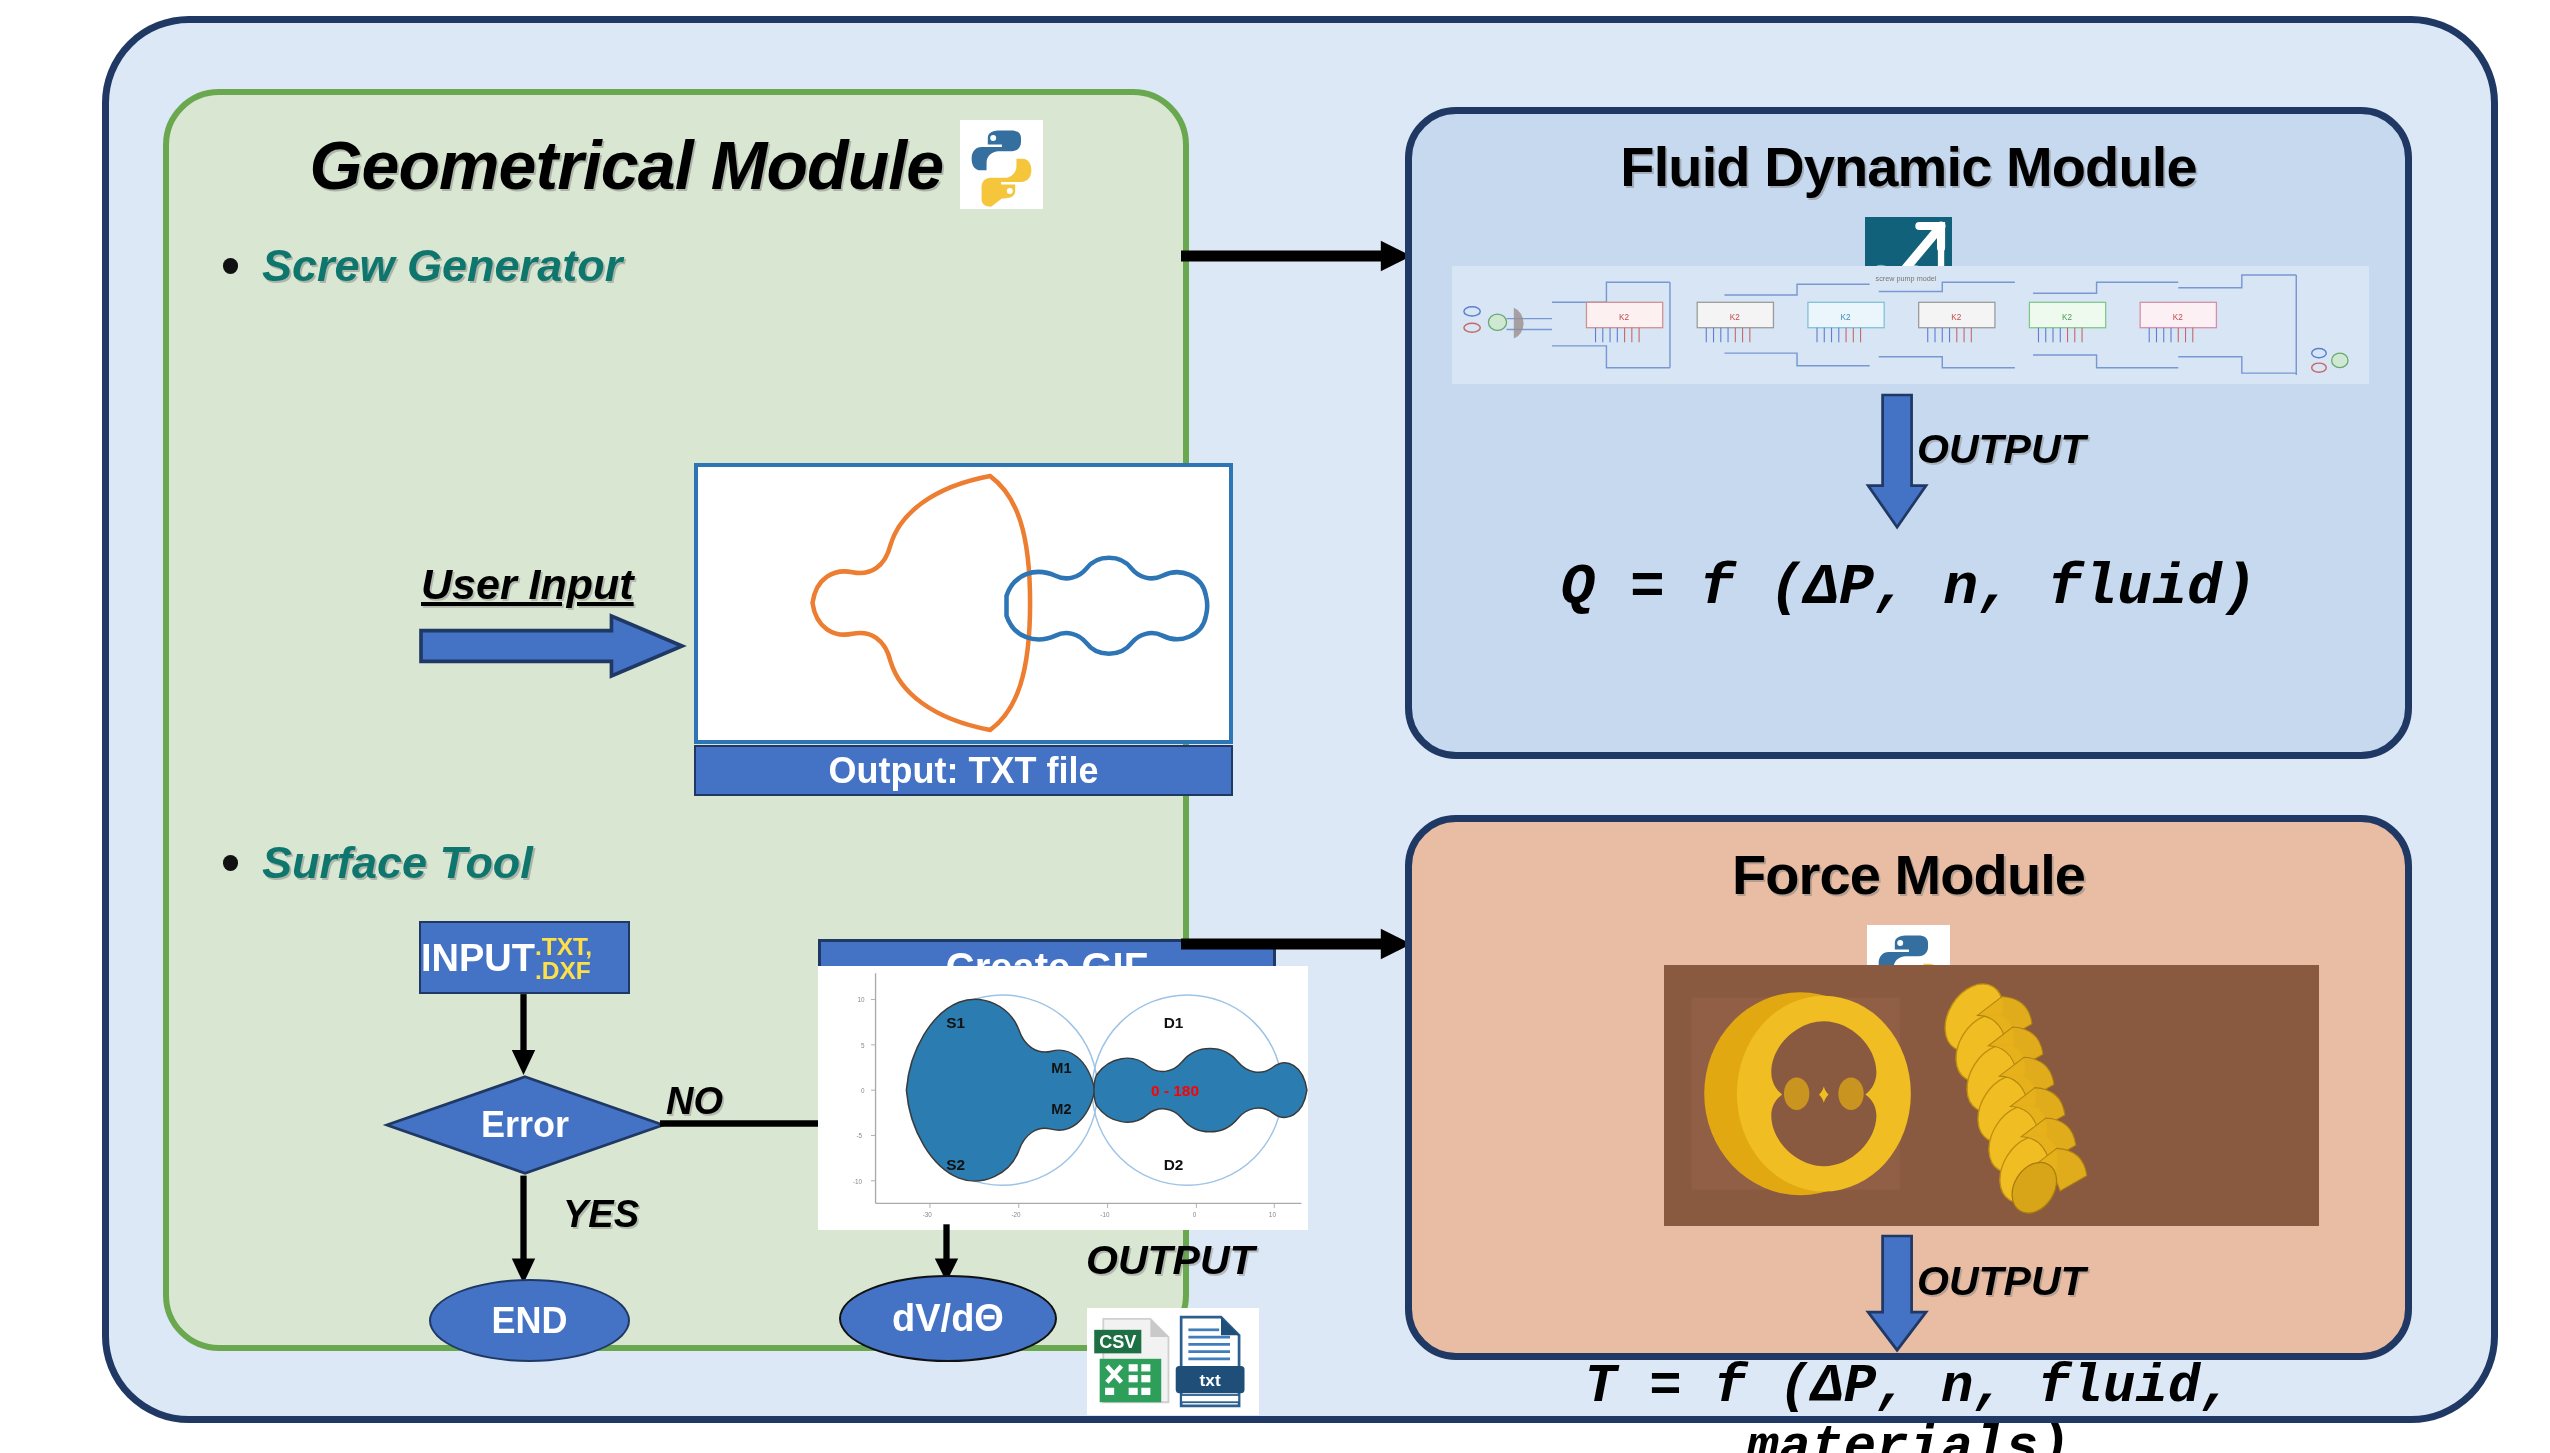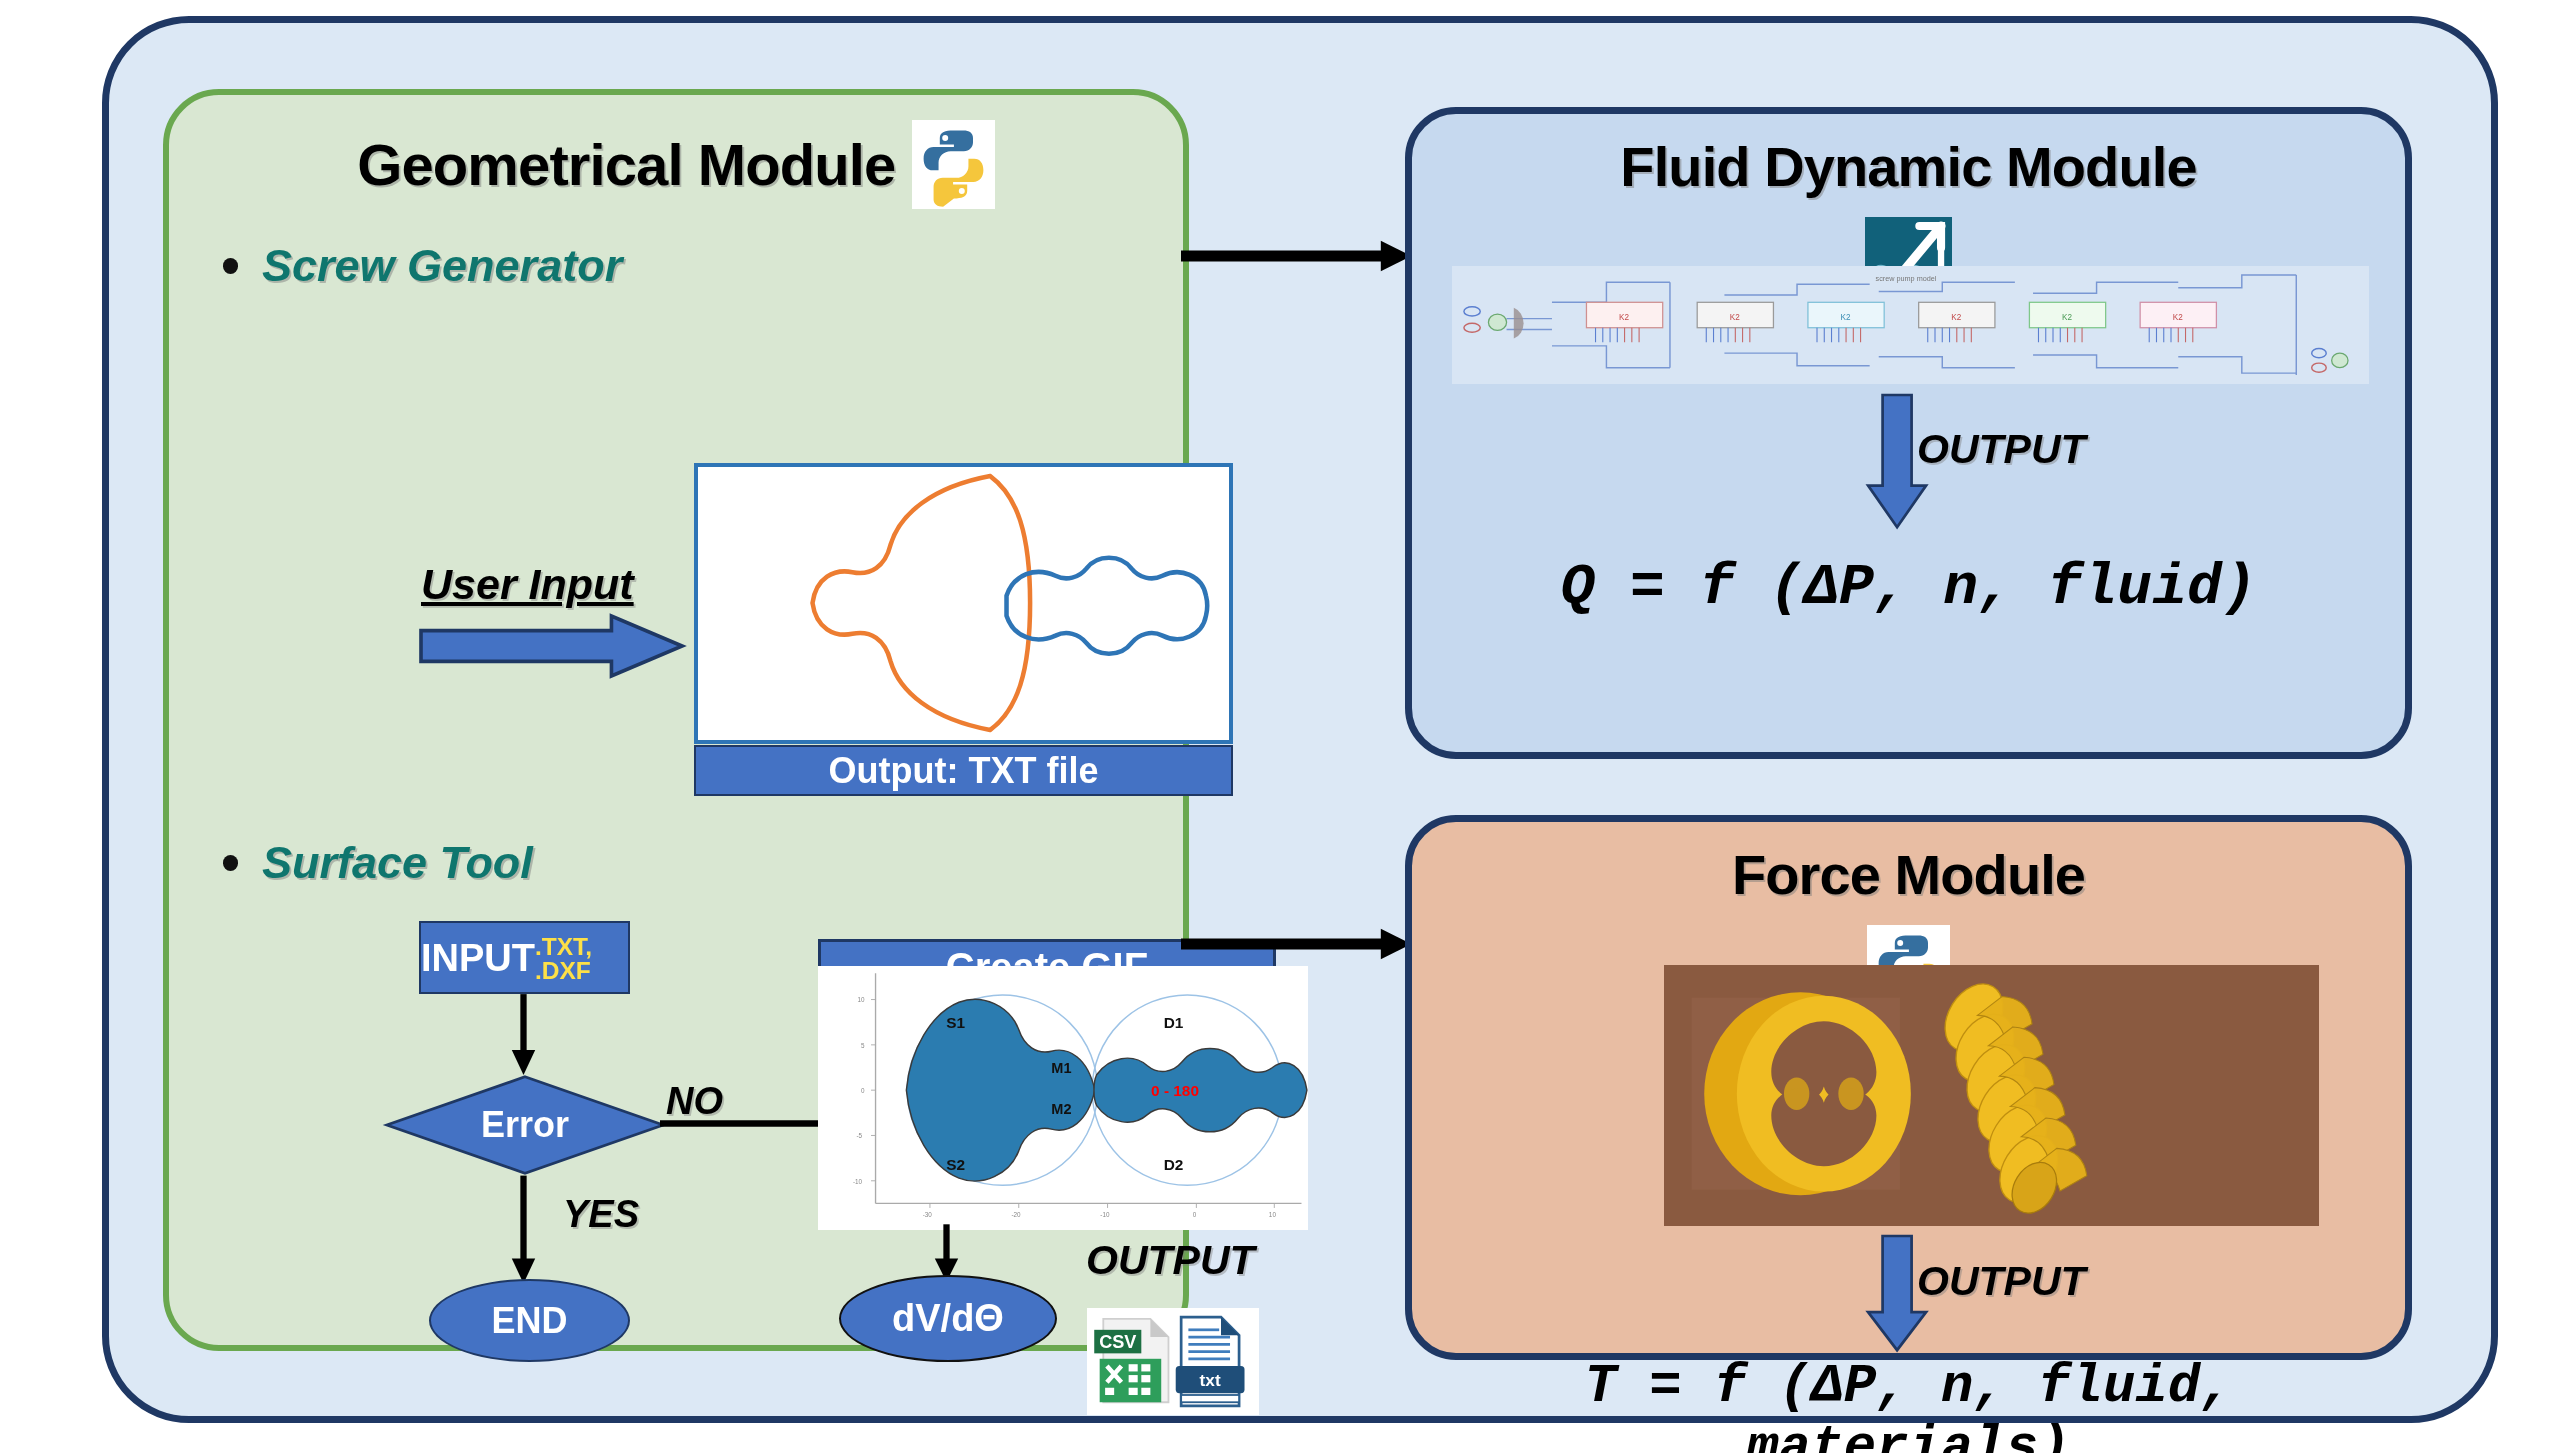--- a/index.html
+++ b/index.html
@@ -14,22 +14,22 @@
 
   
   .geo{
     position:absolute;left:163px;top:89px;width:1026px;height:1262px;
     background:#d9e7d2;border:6.4px solid #6aa84f;border-radius:56px;box-sizing:border-box;
   }
   .geo-title{
     position:absolute;left:0;top:25.4px;width:100%;
     display:flex;align-items:center;justify-content:center;gap:16.3px;
   }
-  .geo-title .txt{font-size:58px;font-weight:bold;color:#000;letter-spacing:-0.9px;
-     text-shadow:1.8px 1.8px 0 rgba(120,120,120,.45);}
+  .geo-title .txt{font-size:68px;font-weight:bold;color:#000;letter-spacing:-0.9px;
+     text-shadow:1.8px 1.8px 0 rgba(120,120,120,.45);font-style:italic;}
   .pylogo{width:83px;height:89px;background:#fff;display:block;}
 
   .bullet-row{position:absolute;display:flex;align-items:center;gap:23.6px;}
   .bullet{width:15.4px;height:15.4px;border-radius:50%;background:#111;display:inline-block;}
   .bullet-label{font-size:45px;font-style:italic;font-weight:bold;color:#0f766e;
      text-shadow:1.8px 1.8px 0 rgba(120,120,120,.45);}
 
   
   .screwbox{
     position:absolute;left:525px;top:368px;width:539px;height:281px;

